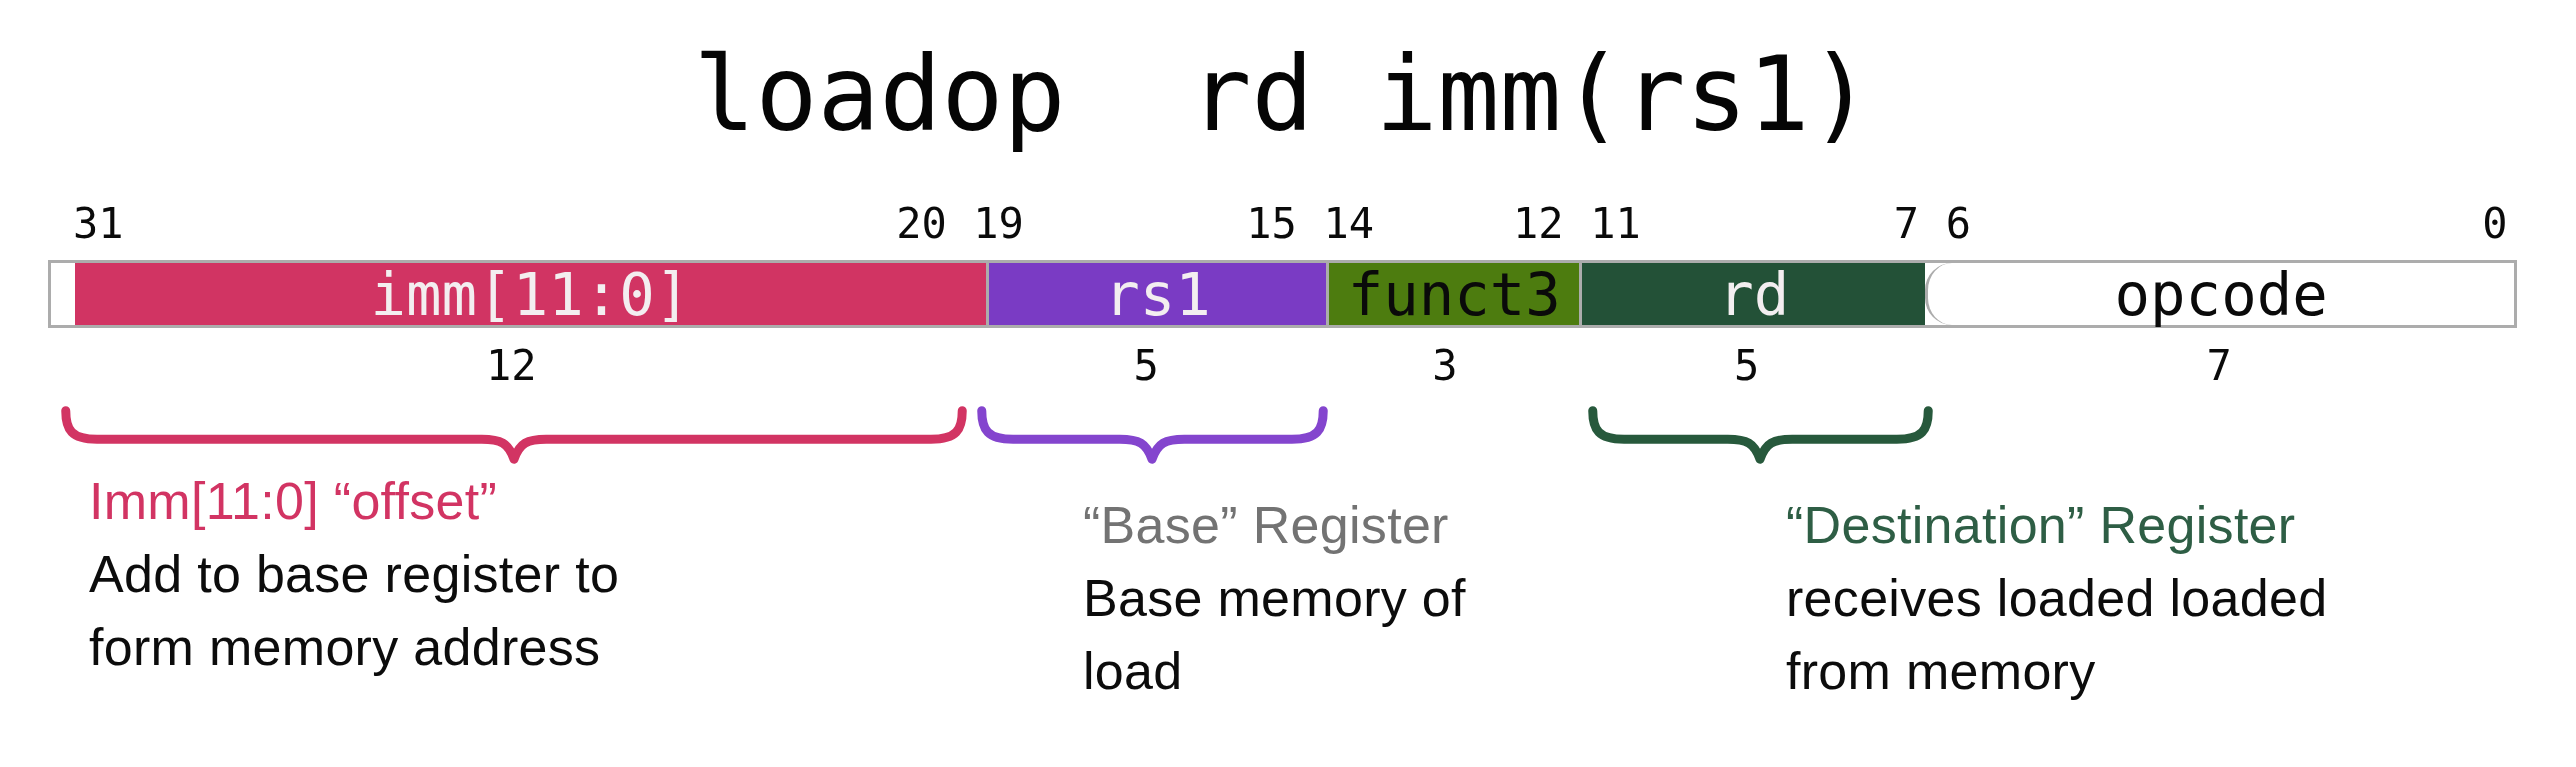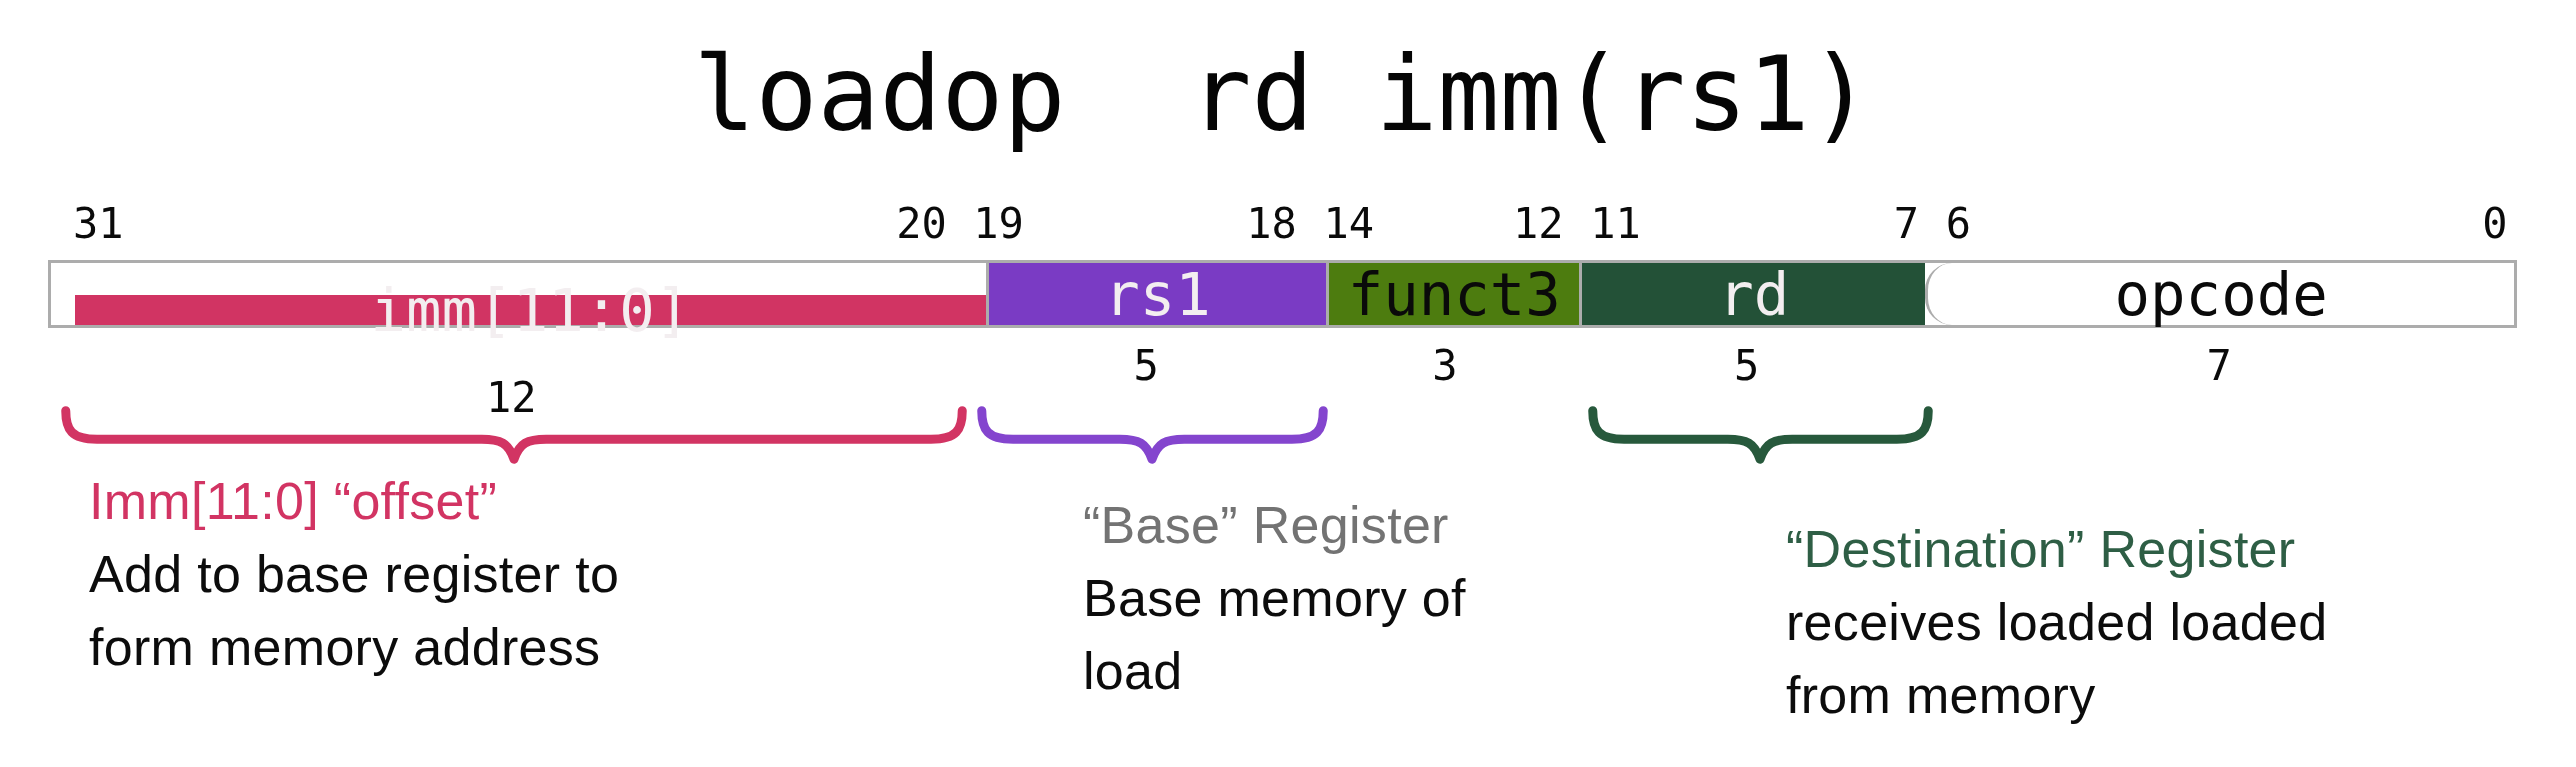--- a/index.html
+++ b/index.html
@@ -12,21 +12,21 @@
 
   
   .title{
     left:48px;top:23px;width:2469px;height:143px;
     font-size:103px;font-weight:300;line-height:143px;
     text-align:center;white-space:pre;letter-spacing:0px;color:#050505;
   }
 
   
   .flexrow{left:48px;width:2469px;display:flex;}
-  .c0{flex:975 0 0;margin-top:32px;}
+  .c0{flex:975 0 0;}
   .c1{flex:361 0 0;}
   .c2{flex:268 0 0;}
   .c3{flex:367 0 0;}
   .c4{flex:627 0 0;}
 
   
   .bitsrow{top:201px;height:46px;font-size:42px;line-height:46px;}
   .bitsrow .bitcell{display:flex;justify-content:space-between;align-items:flex-end;padding:0 13.3px;box-sizing:border-box;}
   .bitsrow .bitcell.first{padding-left:25px;}
   .bitsrow .bitcell.last{padding-right:9.5px;}
@@ -57,21 +57,21 @@
 
 <div class="abs title mono">loadop  rd imm(rs1)</div>
 
 <div class="abs flexrow bitsrow mono">
   <div class="bitcell c0 first">
     <span>31</span>
     <span>20</span>
   </div>
   <div class="bitcell c1">
     <span>19</span>
-    <span>18</span>
+    <span>15</span>
   </div>
   <div class="bitcell c2">
     <span>14</span>
     <span>12</span>
   </div>
   <div class="bitcell c3">
     <span>11</span>
     <span>7</span>
   </div>
   <div class="bitcell c4 last">
@@ -112,17 +112,17 @@
   <div class="bodyline">form memory address</div>
 </div>
 
 <div class="ann ann2">
   <div class="heading" style="color: #737373;">“Base” Register</div>
   <div class="bodyline">Base memory of</div>
   <div class="bodyline">load</div>
 </div>
 
 <div class="ann ann3">
-  <div class="heading" style="color: rgb(46, 94, 69); margin-top: 24px;">“Destination” Register</div>
+  <div class="heading" style="color: rgb(46, 94, 69);">“Destination” Register</div>
   <div class="bodyline">receives loaded loaded</div>
   <div class="bodyline">from memory</div>
 </div>
 
 
 </body></html>

